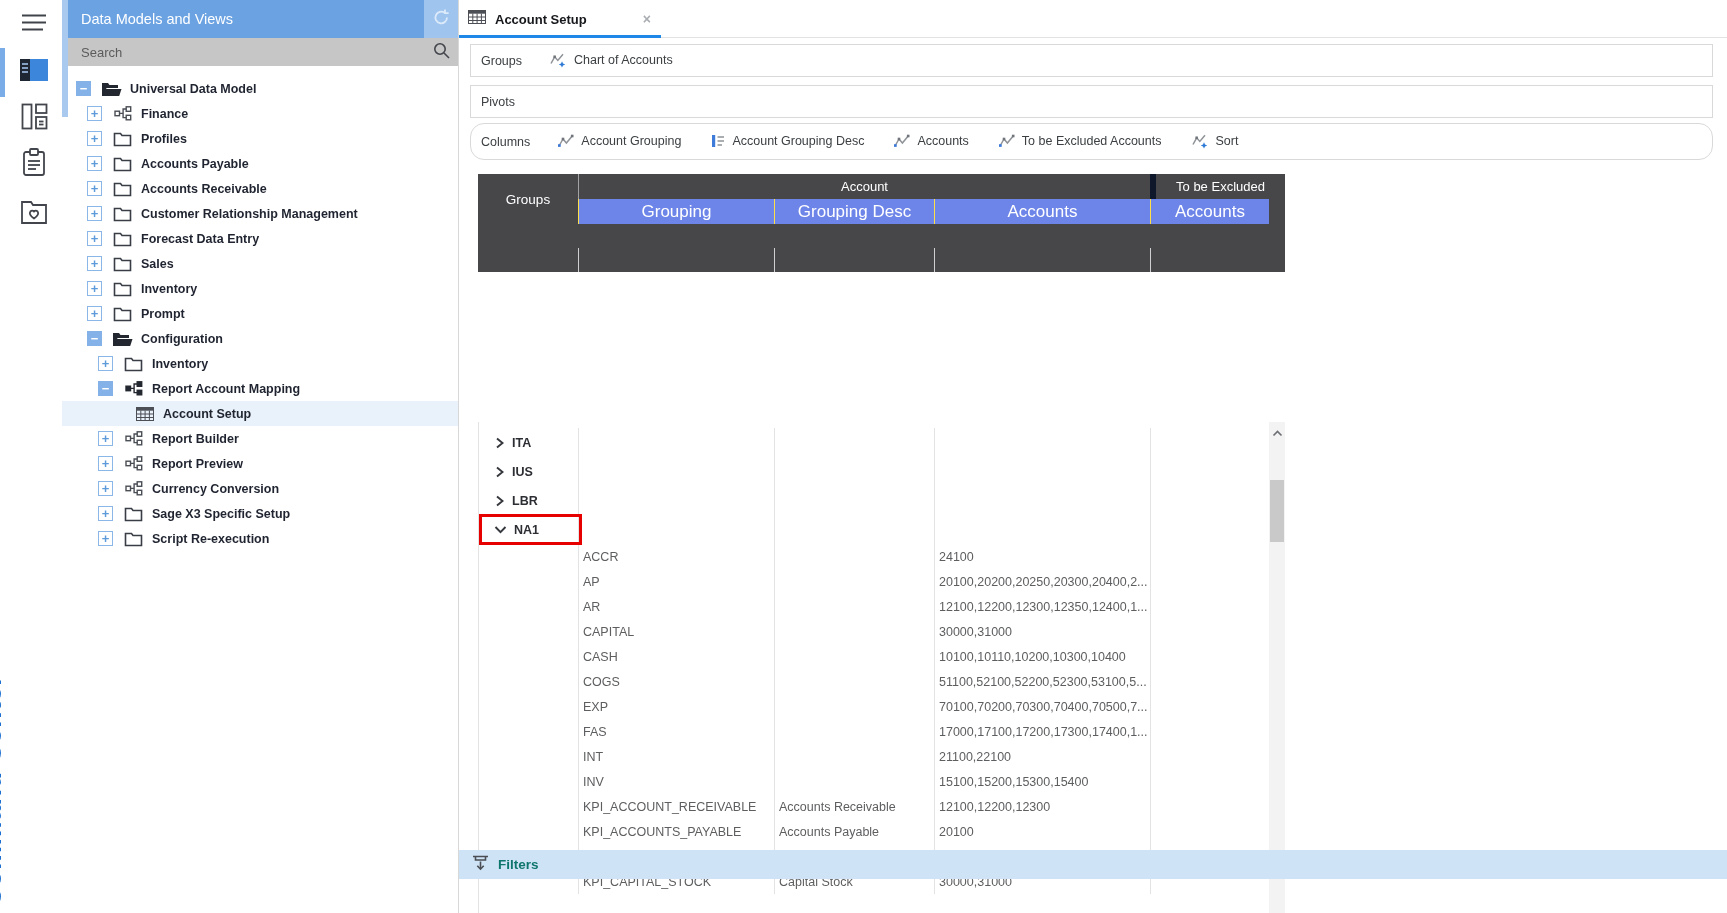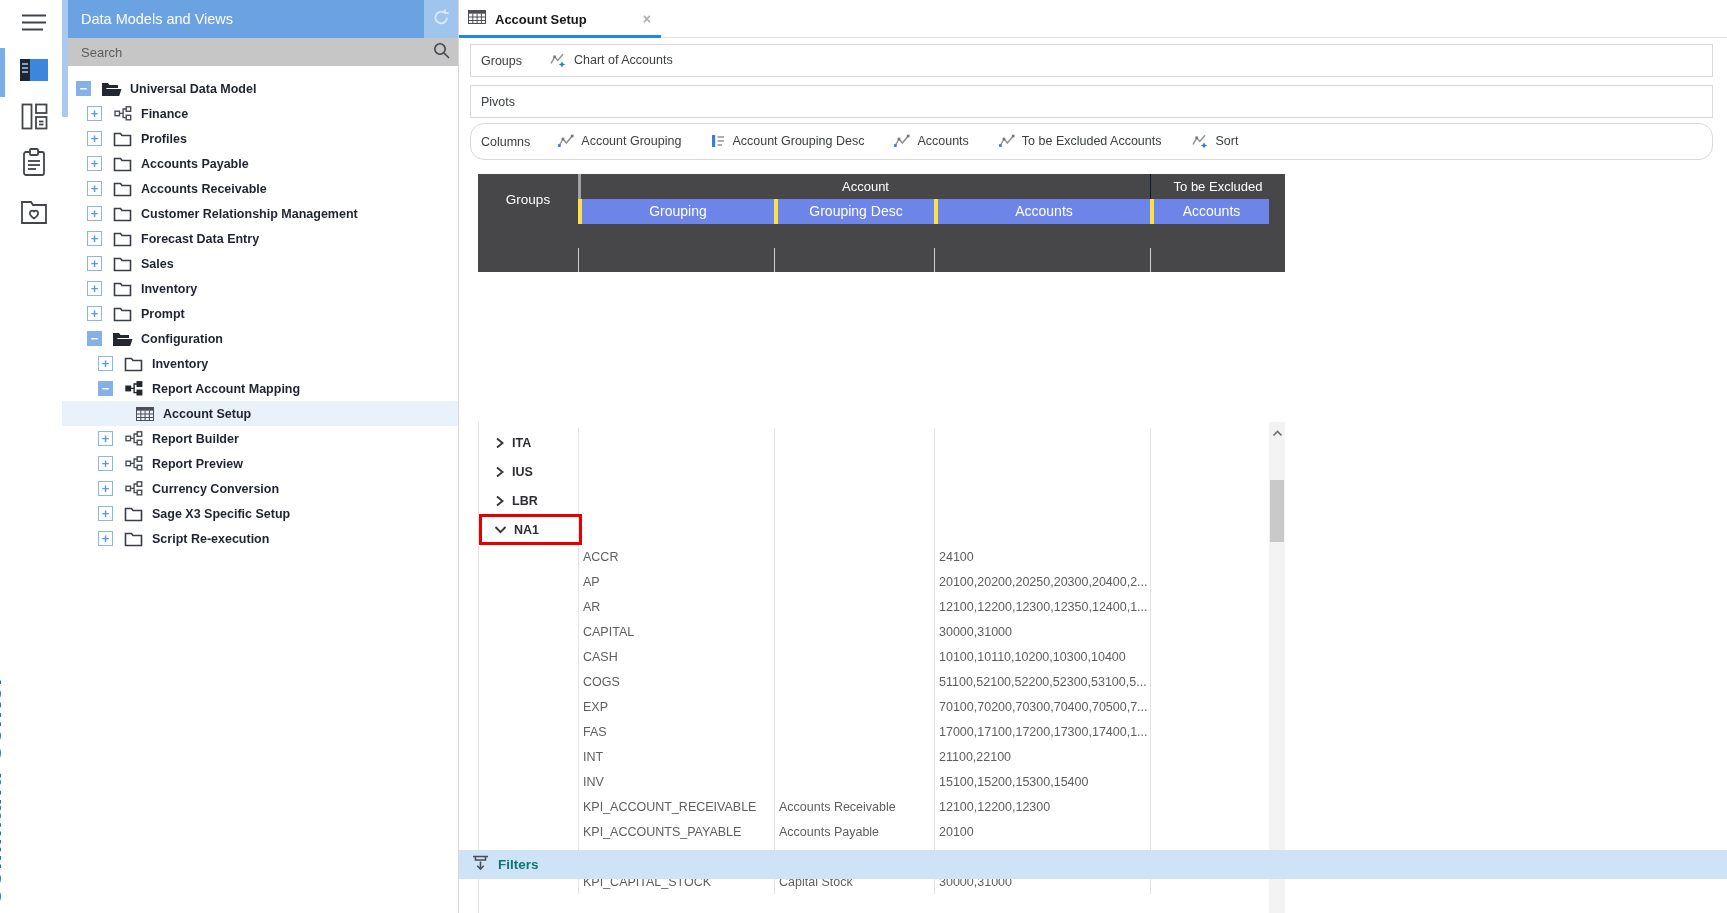--- a/index.html
+++ b/index.html
@@ -50,24 +50,24 @@
   .zone .z-lbl{font-size:12.5px;color:#3c4043;margin-right:28px;}
   .chip{display:flex;align-items:flex-start;margin-right:30px;cursor:pointer;}
   .chip .c-ico{display:flex;margin-right:7px;}
   .chip .c-lbl{font-size:12.5px;color:#3c4043;white-space:nowrap;}
   
   .grid{position:absolute;left:19px;top:174px;width:807px;}
   .ghead{display:flex;width:807px;height:74px;background:var(--table-header-dark);color:#fff;}
   .gh-groups{width:100px;height:50px;display:flex;align-items:center;justify-content:center;font-size:13.5px;}
   .gh-right{width:707px;display:flex;flex-direction:column;}
   .gh-top{display:flex;height:25px;}
-  .gh-top .acct{width:572px;text-align:center;line-height:25px;font-size:13px;border-left:3px solid #a3a3a3;}
-  .gh-top .excl{width:135px;text-align:center;line-height:25px;font-size:13px;border-left:1px solid #0f172a;}
+  .gh-top .acct{width:572px;text-align:center;line-height:25px;font-size:13px;border-left:1px solid #a3a3a3;}
+  .gh-top .excl{width:135px;text-align:center;line-height:25px;font-size:13px;border-left:6px solid #0f172a;}
   .gh-blue{display:flex;height:25px;}
-  .gh-blue .bc{background:var(--table-header-blue);text-align:center;line-height:25px;font-size:14px;border-left:4px solid #fde047;}
+  .gh-blue .bc{background:var(--table-header-blue);text-align:center;line-height:25px;font-size:17px;border-left:1px solid #fde047;}
   .gh-blue .pad{width:16px;background:var(--table-header-dark);}
   .gfilter{display:flex;width:807px;height:24px;background:var(--table-header-dark);}
   .gfilter .fc{border-left:1px solid #cfcfcf;height:100%;}
   .gfilter .fc:first-child{border-left:none;}
   .gbody{position:absolute;left:0;top:248px;width:807px;height:602px;overflow:hidden;background:#fff;border-left:1px solid #e3e3e3;padding-top:6px;}
   .grow{display:flex;position:relative;}
   .grow .cell{height:100%;border-right:1px solid #e3e3e3;overflow:hidden;white-space:nowrap;display:flex;align-items:center;}
   .grow.grp{height:29px;}
   .grow.grp .c1{padding-left:15px;}
   .grow.grp .chev{display:flex;margin-right:7px;cursor:pointer;}

